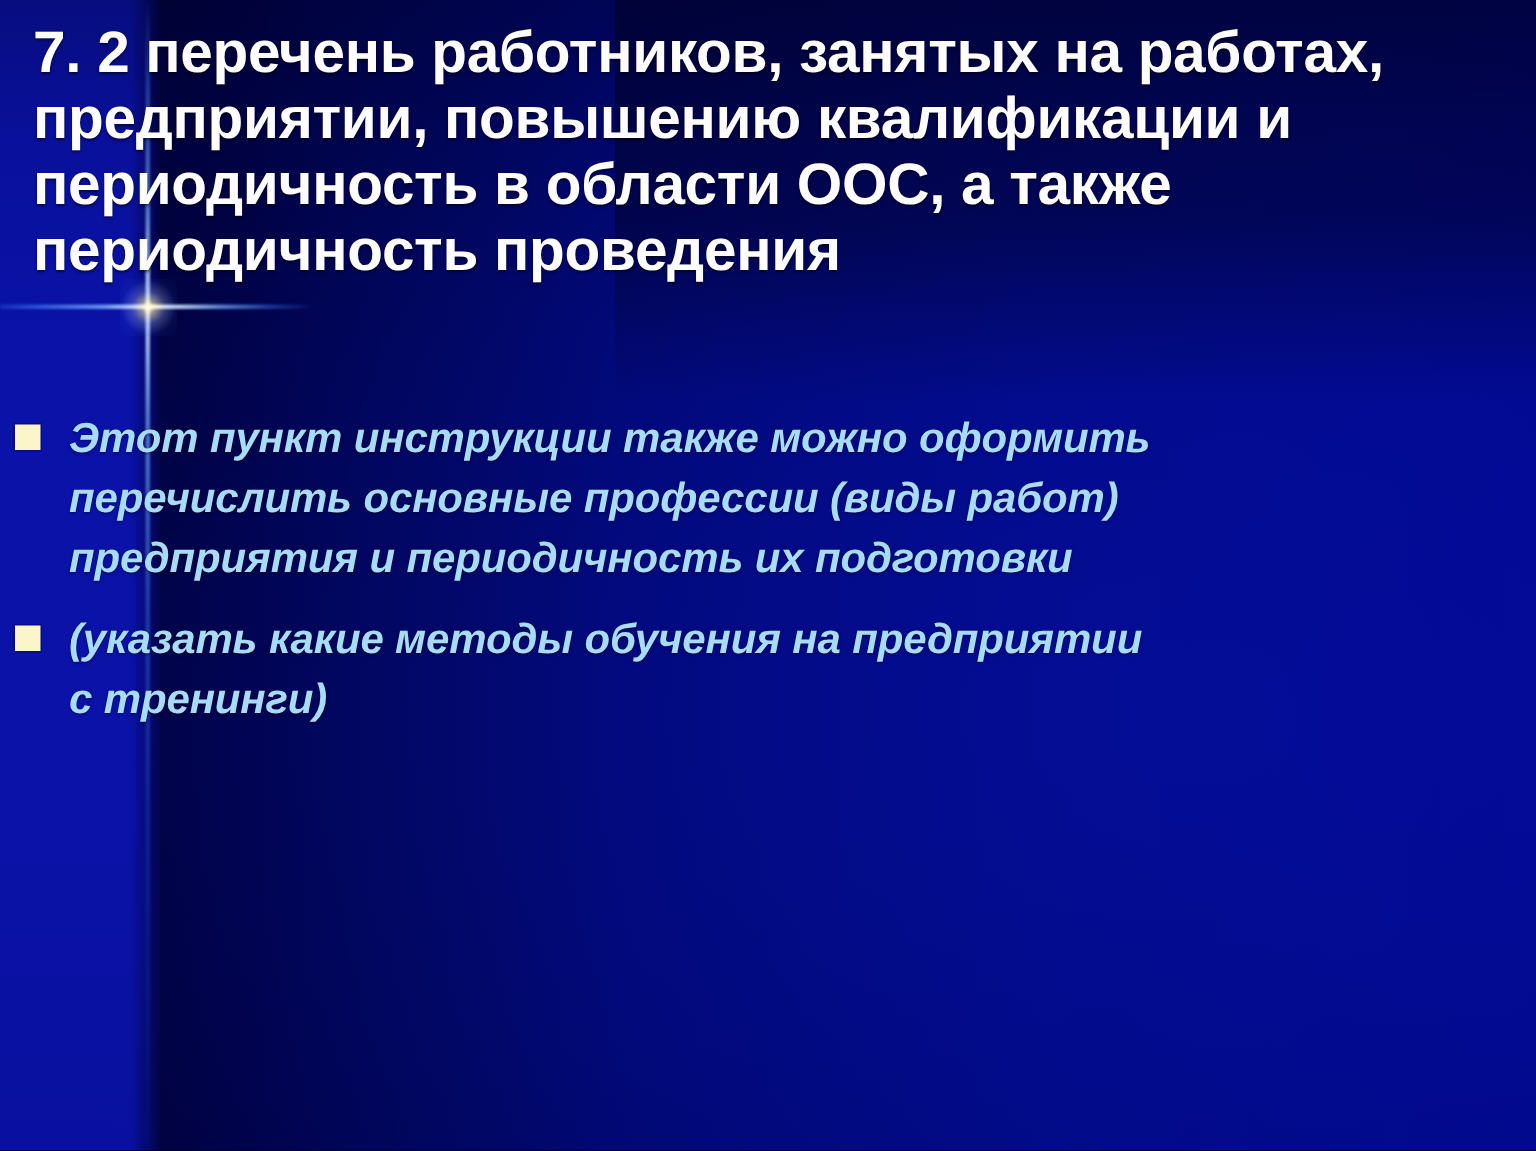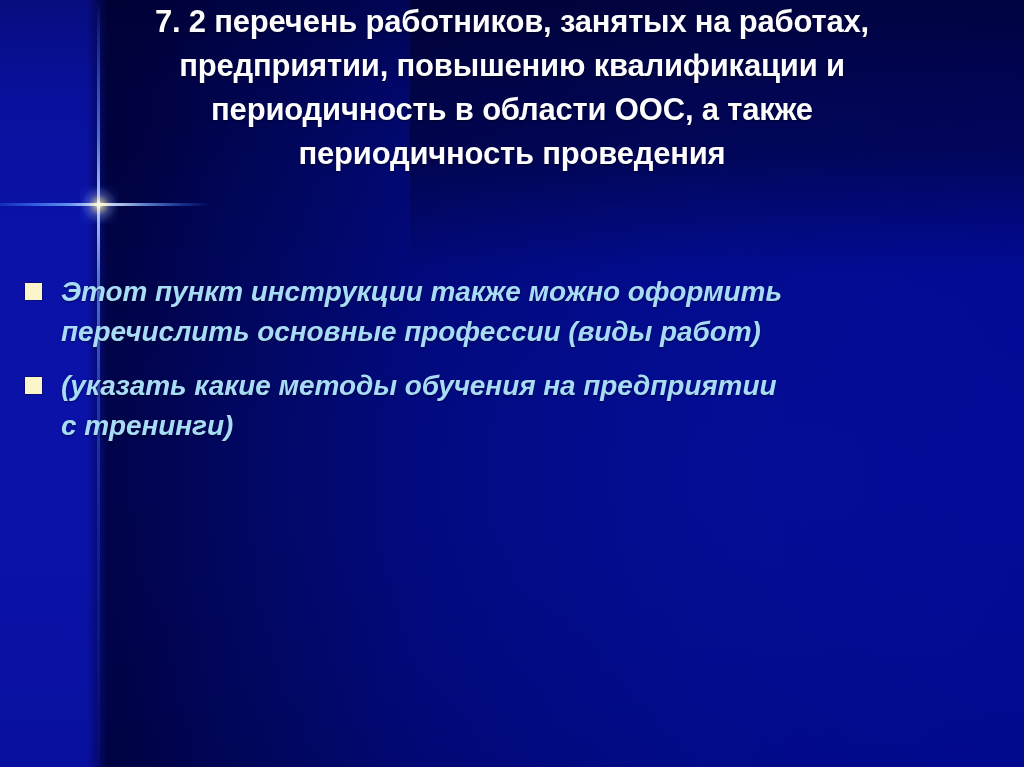--- a/index.html
+++ b/index.html
@@ -127,45 +127,43 @@
       rgba(180,200,255,0.28) 40%,
       rgba(60,110,240,0.08) 68%,
       rgba(0,0,0,0) 100%);
     pointer-events: none;
   }
 
   
   .title-block {
     position: absolute;
     left: 22px;
-    top: 0;
+    top: 14px;
     width: 980px;
-    text-align: center;
     color: #fdfdff;
     font-weight: bold;
-    font-size: 31px;
+    font-size: 39px;
     line-height: 44px;
     letter-spacing: -0.2px;
     text-shadow: 0 1px 2px rgba(0,0,0,0.55);
   }
   .title-block .tline { display: block; white-space: nowrap; }
 
   
   .body-block {
     position: absolute;
     left: 0;
     top: 272px;
     width: 1024px;
   }
   .bullet-row {
     position: relative;
     padding-left: 46px;
     padding-right: 7px;
     margin-bottom: 4px;
-    margin-left: 15px;
   }
   .bullet-marker {
     position: absolute;
     left: 10px;
     top: 11px;
     width: 17px;
     height: 17px;
     background: #faf6c9;
     box-shadow: 0 0 0 1px rgba(0,0,0,0.25);
   }
@@ -202,20 +200,21 @@
     <span class="tline">периодичность проведения</span>
   </div>
 
   <div class="body-block">
 
     <div class="bullet-row first">
       <span class="bullet-marker"></span>
       <div class="bullet-text">
         <span class="bline"> Этот пункт инструкции также можно оформить</span>
         <span class="bline">перечислить основные профессии (виды работ)</span>
+        <span class="bline">предприятия и периодичность их подготовки</span>
       </div>
     </div>
 
     <div class="bullet-row second">
       <span class="bullet-marker"></span>
       <div class="bullet-text">
         <span class="bline">(указать какие методы обучения на предприятии</span>
         <span class="bline">с тренинги)</span>
       </div>
     </div>

